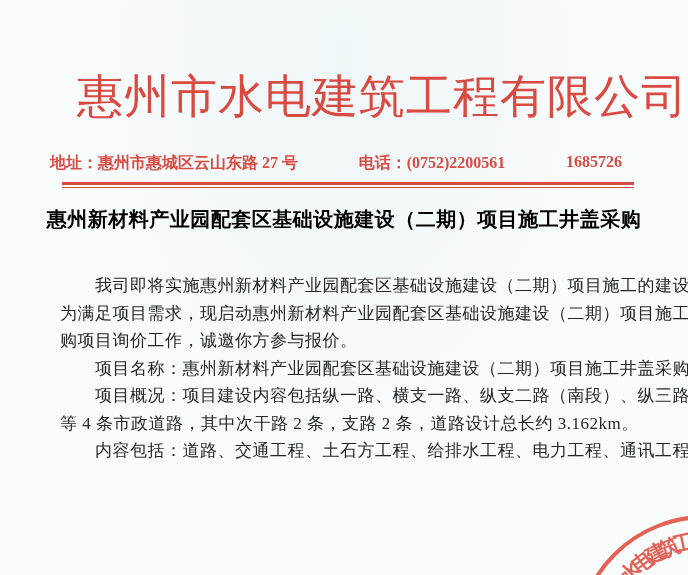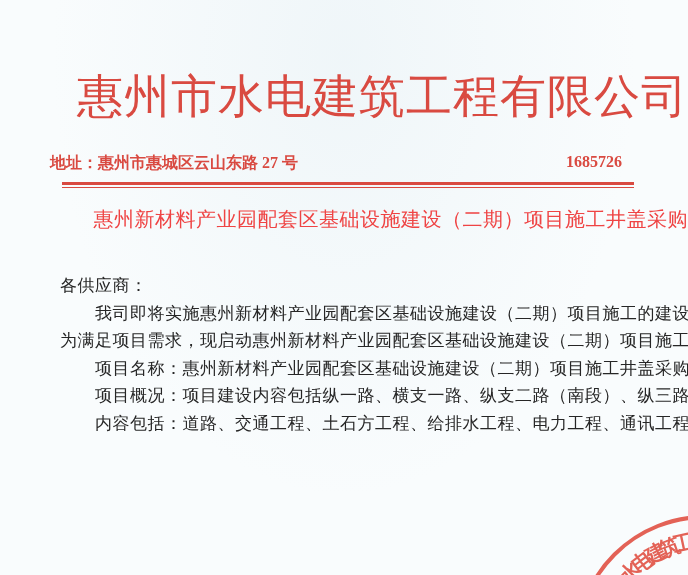--- a/index.html
+++ b/index.html
@@ -55,25 +55,25 @@
     top: 182px;
   }
   .rule-thick { height: 3px; background: var(--accent_red); }
   .rule-thin  { height: 1px; background: var(--accent_red); margin-top: 2px; }
 
   
   .doc-title {
     position: absolute;
     left: 0; right: 0;
     top: 200px;
-    text-align: right;
-    font-weight: normal;
+    text-align: center;
+    font-weight: bold;
     font-size: 20px;
     line-height: 38px;
-    color: #ef4444;
+    color: #000000;
     letter-spacing: 0.5px;
   }
 
   
   .doc-body {
     position: absolute;
     left: 60px;
     width: 574px;
     top: 272px;
     font-size: 17px;
@@ -125,38 +125,40 @@
     font-family: "DejaVu Sans", sans-serif;
   }
 </style>
 </head>
 <body>
 
 <div class="company-name">惠州市水电建筑工程有限公司</div>
 
 <div class="contact-row">
   <span>地址：惠州市惠城区云山东路 27 号</span>
+  <span>电话：(0752)2200561</span>
   <span>1685726</span>
 </div>
 
 <div class="rule-wrap">
   <div class="rule-thick"></div>
   <div class="rule-thin"></div>
 </div>
 
 <div class="doc-title">
   <div>惠州新材料产业园配套区基础设施建设（二期）项目施工井盖采购</div>
 </div>
 
 <div class="doc-body">
-  <div class="line">各供应商：</div>
   <div class="line indent">我司即将实施惠州新材料产业园配套区基础设施建设（二期）项目施工的建设工作，</div>
   <div class="line">为满足项目需求，现启动惠州新材料产业园配套区基础设施建设（二期）项目施工井盖采</div>
+  <div class="line">购项目询价工作，诚邀你方参与报价。</div>
   <div class="line indent">项目名称：惠州新材料产业园配套区基础设施建设（二期）项目施工井盖采购项目</div>
   <div class="line indent">项目概况：项目建设内容包括纵一路、横支一路、纵支二路（南段）、纵三路（北段）</div>
+  <div class="line">等 4 条市政道路，其中次干路 2 条，支路 2 条，道路设计总长约 3.162km。</div>
   <div class="line indent">内容包括：道路、交通工程、土石方工程、给排水工程、电力工程、通讯工程、照明</div>
 </div>
 
 <div class="stamp">
   <div class="stamp-ring"></div>
   <span class="stamp-char" style="transform: rotate(-46deg) translateY(-104px);">水</span>
   <span class="stamp-char" style="transform: rotate(-37deg) translateY(-104px);">电</span>
   <span class="stamp-char" style="transform: rotate(-28deg) translateY(-104px);">建</span>
   <span class="stamp-char" style="transform: rotate(-20deg) translateY(-104px);">筑</span>
   <span class="stamp-char" style="transform: rotate(-12deg) translateY(-104px);">工</span>

